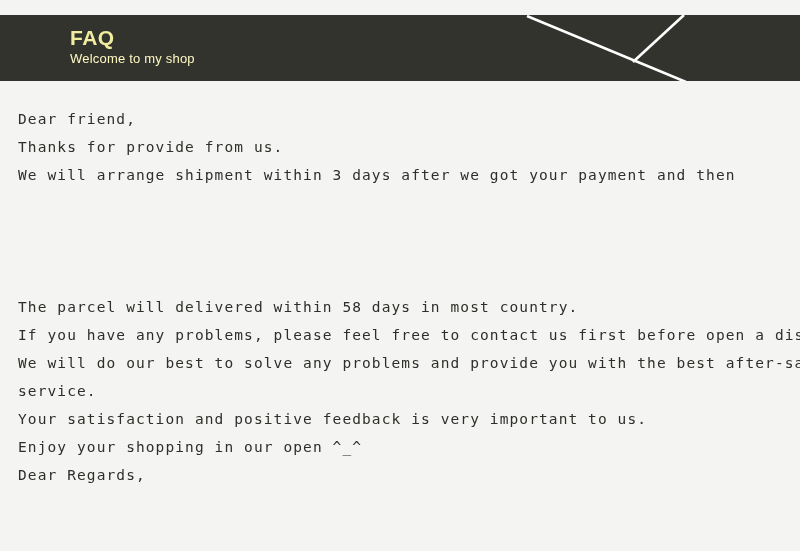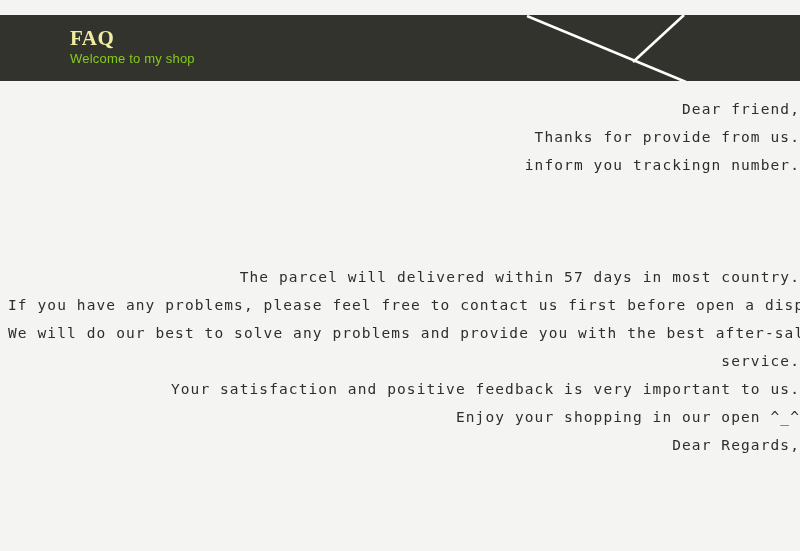--- a/index.html
+++ b/index.html
@@ -35,47 +35,46 @@
     height: 66px;
     pointer-events: none;
   }
   .banner-text {
     position: absolute;
     left: 70px;
     top: 12px;
     z-index: 2;
   }
   .banner-title {
-    font-family: Liberation Serif, serif;
+    font-family: Liberation Sans, sans-serif;
     font-size: 21px;
     font-weight: bold;
     color: #f0ecA0;
     letter-spacing: 0.5px;
     line-height: 1.05;
     margin: 0;
   }
   .banner-subtitle {
     font-family: "Liberation Sans", sans-serif;
     font-size: 13px;
     font-weight: normal;
-    color: #84cc16;
+    color: #fef9c3;
     letter-spacing: 0.2px;
     line-height: 1.3;
     margin: 2px 0 12px 0;
   }
 
   
   .content {
     padding: 0;
     margin: 0;
   }
   .para {
-    margin: 0;
+    margin: 10px;
     padding: 0;
-    text-align: right;
   }
   .line {
     font-family: "DejaVu Sans Mono", monospace;
     font-size: 14.5px;
     color: #2e2e2b;
     letter-spacing: 1.1px;
     line-height: 28px;
     height: 28px;
     white-space: pre;
     padding-left: 8px;
@@ -103,27 +102,27 @@
     <div class="banner-subtitle">Welcome to my shop</div>
   </div>
 </div>
 
 <div class="content">
   <div class="top-gap"></div>
 
   <div class="para">
     <div class="line">Dear friend,</div>
     <div class="line">Thanks for provide from us.</div>
-    <div class="line">inform you trackingn number.</div>
+    <div class="line">We will arrange shipment within 3 days after we got your payment and then</div>
   </div>
 
   <div class="para-gap"></div>
 
   <div class="para">
-    <div class="line">The parcel will delivered within 57 days in most country.</div>
+    <div class="line">The parcel will delivered within 58 days in most country.</div>
     <div class="line">If you have any problems, please feel free to contact us first before open a dispute.</div>
     <div class="line">We will do our best to solve any problems and provide you with the best after-sale</div>
     <div class="line">service.</div>
     <div class="line">Your satisfaction and positive feedback is very important to us.</div>
     <div class="line">Enjoy your shopping in our open ^_^</div>
     <div class="line">Dear Regards,</div>
   </div>
 </div>
 
 </body></html>

